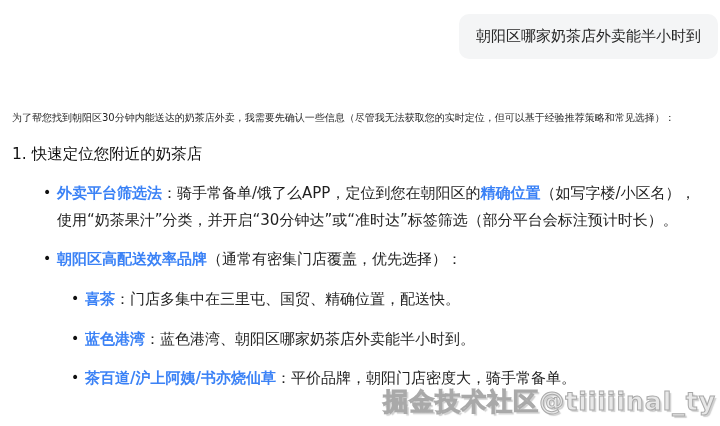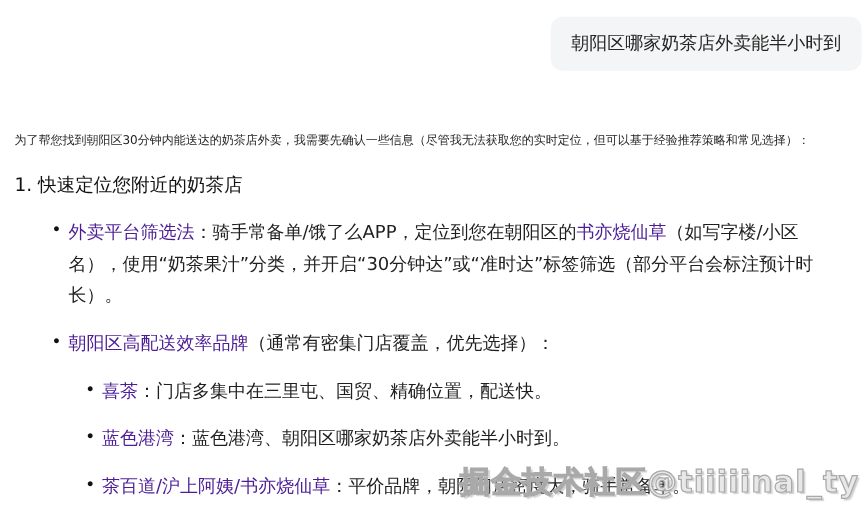--- a/index.html
+++ b/index.html
@@ -55,21 +55,21 @@
     margin-bottom: 13px;
     color: #1f1f1f;
   }
   li .dot {
     position: absolute;
     left: -14px;
     top: 0;
     font-size: 14px;
     color: #111;
   }
-  li b, li strong { font-weight: 400; color: #4c1d95; }
+  li b, li strong { font-weight: 700; color: #3b82f6; }
 
   
   .watermark {
     position: absolute;
     right: 4px;
     bottom: 8px;
     font-size: 25px;
     font-weight: 700;
     letter-spacing: 1px;
     color: #e8e8e8;
@@ -93,21 +93,21 @@
   <div class="reply">
 
     <p class="intro">为了帮您找到朝阳区30分钟内能送达的奶茶店外卖，我需要先确认一些信息（尽管我无法获取您的实时定位，但可以基于经验推荐策略和常见选择）：</p>
 
     <h3 class="section-heading">1. 快速定位您附近的奶茶店</h3>
 
     <ul class="l1">
 
       <li>
         <span class="dot">•</span>
-        <strong>外卖平台筛选法</strong><span>：骑手常备单/饿了么APP，定位到您在朝阳区的</span><strong>书亦烧仙草</strong><span>（如写字楼/小区名），使用“奶茶果汁”分类，并开启“30分钟达”或“准时达”标签筛选（部分平台会标注预计时长）。</span>
+        <strong>外卖平台筛选法</strong><span>：骑手常备单/饿了么APP，定位到您在朝阳区的</span><strong>精确位置</strong><span>（如写字楼/小区名），使用“奶茶果汁”分类，并开启“30分钟达”或“准时达”标签筛选（部分平台会标注预计时长）。</span>
       </li>
 
       <li>
         <span class="dot">•</span>
         <strong>朝阳区高配送效率品牌</strong><span>（通常有密集门店覆盖，优先选择）：</span>
 
         <ul class="l2">
           <li>
             <span class="dot">•</span>
             <strong>喜茶</strong><span>：门店多集中在三里屯、国贸、精确位置，配送快。</span>

